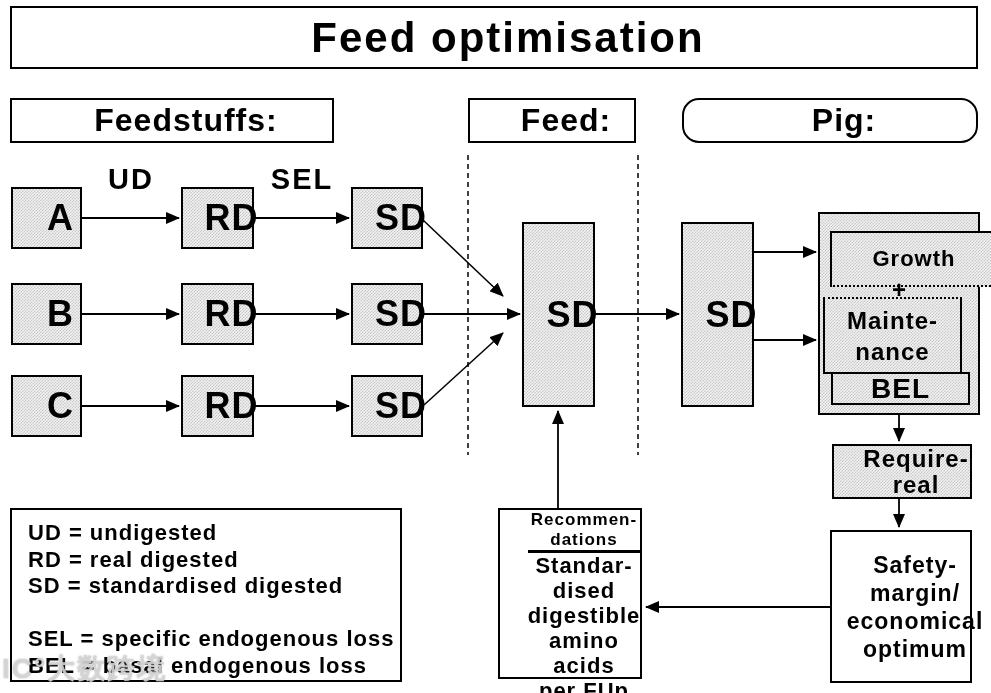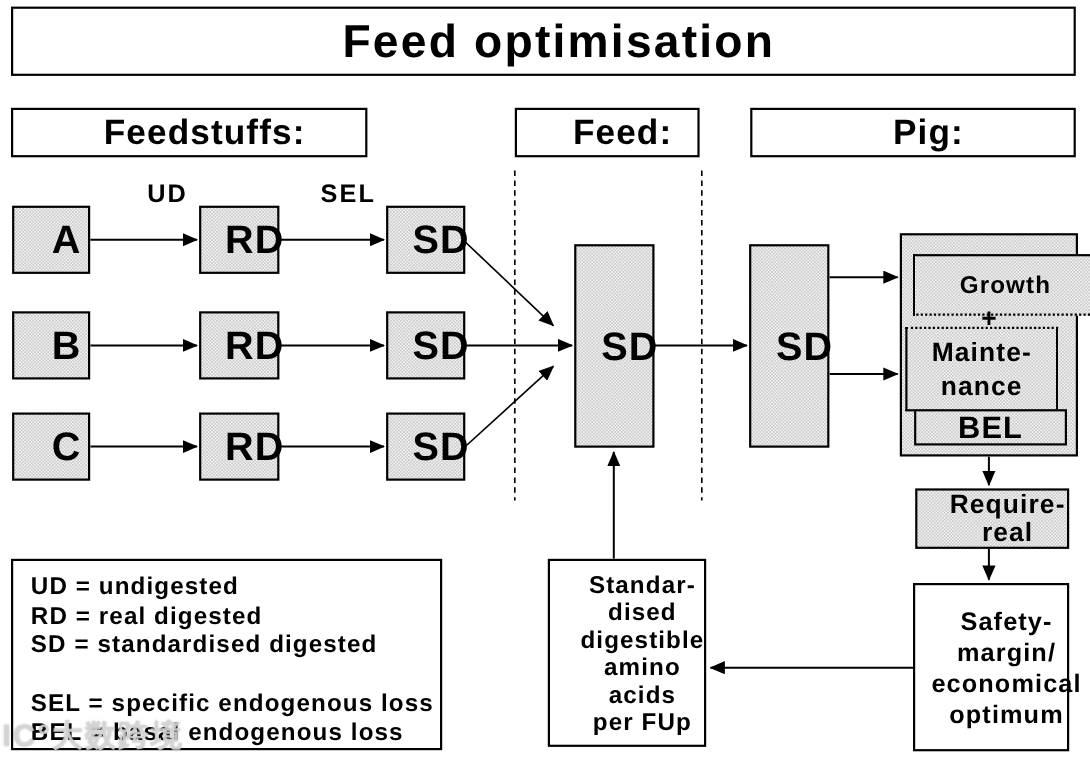--- a/index.html
+++ b/index.html
@@ -35,24 +35,24 @@
       linear-gradient(45deg, #c7c7c7 25%, transparent 25%, transparent 75%, #c7c7c7 75%),
       linear-gradient(45deg, #c7c7c7 25%, transparent 25%, transparent 75%, #c7c7c7 75%);
     background-size: 3px 3px;
     background-position: 0 0, 1.5px 1.5px;
   }
   .title-box { left: 10px; top: 6px; width: 968px; height: 63px; font-size: 42px; letter-spacing: 2px; }
   .hdr { height: 45px; top: 98px; font-size: 32px; letter-spacing: 1px; }
   .flow-label {
     position: absolute;
     font-weight: bold;
-    font-size: 23px;
+    font-size: 29px;
     letter-spacing: 2px;
     width: 80px;
-    text-align: right;
+    text-align: center;
   }
   .cell { width: 73px; height: 62px; font-size: 36px; letter-spacing: 1px; }
   .tall { width: 73px; height: 185px; font-size: 36px; letter-spacing: 1px; }
   .multiline { white-space: pre-line; }
   .sub-box {
     position: absolute;
     box-sizing: border-box;
     border: 2px solid #000;
     display: flex;
     align-items: center;
@@ -163,21 +163,21 @@
   <div class="box white title-box">
     <span>Feed optimisation</span>
   </div>
 
   <div class="box white hdr" style="left:10px; width:324px;">
     <span>Feedstuffs:</span>
   </div>
   <div class="box white hdr" style="left:468px; width:168px;">
     <span>Feed:</span>
   </div>
-  <div class="box white hdr" style="left:682px; width:296px;">
+  <div class="box white hdr" style="left:682px; width:296px;border-radius:17px;">
     <span>Pig:</span>
   </div>
 
   <span class="flow-label" style="left:91px; top:163px;">UD</span>
   <span class="flow-label" style="left:262px; top:163px;">SEL</span>
 
   <div class="box hatch cell" style="left:11px; top:187px; width:71px;">
     <span>A</span>
   </div>
   <div class="box hatch cell" style="left:181px; top:187px;">
@@ -235,20 +235,24 @@
   </div>
 
   <div class="box white multiline" style="left:830px; top:530px; width:142px; height:153px; font-size:23px; line-height:28px; letter-spacing:1px;">
     <span class="multiline">Safety-
 margin/
 economical
 optimum</span>
   </div>
 
   <div class="box white rec-box">
+    <div class="rec-header multiline">
+      <span class="multiline">Recommen-
+dations</span>
+    </div>
     <div class="rec-body multiline">
       <span class="multiline">Standar-
 dised
 digestible
 amino acids
 per FUp</span>
     </div>
   </div>
 
   <div class="box white legend-box">

